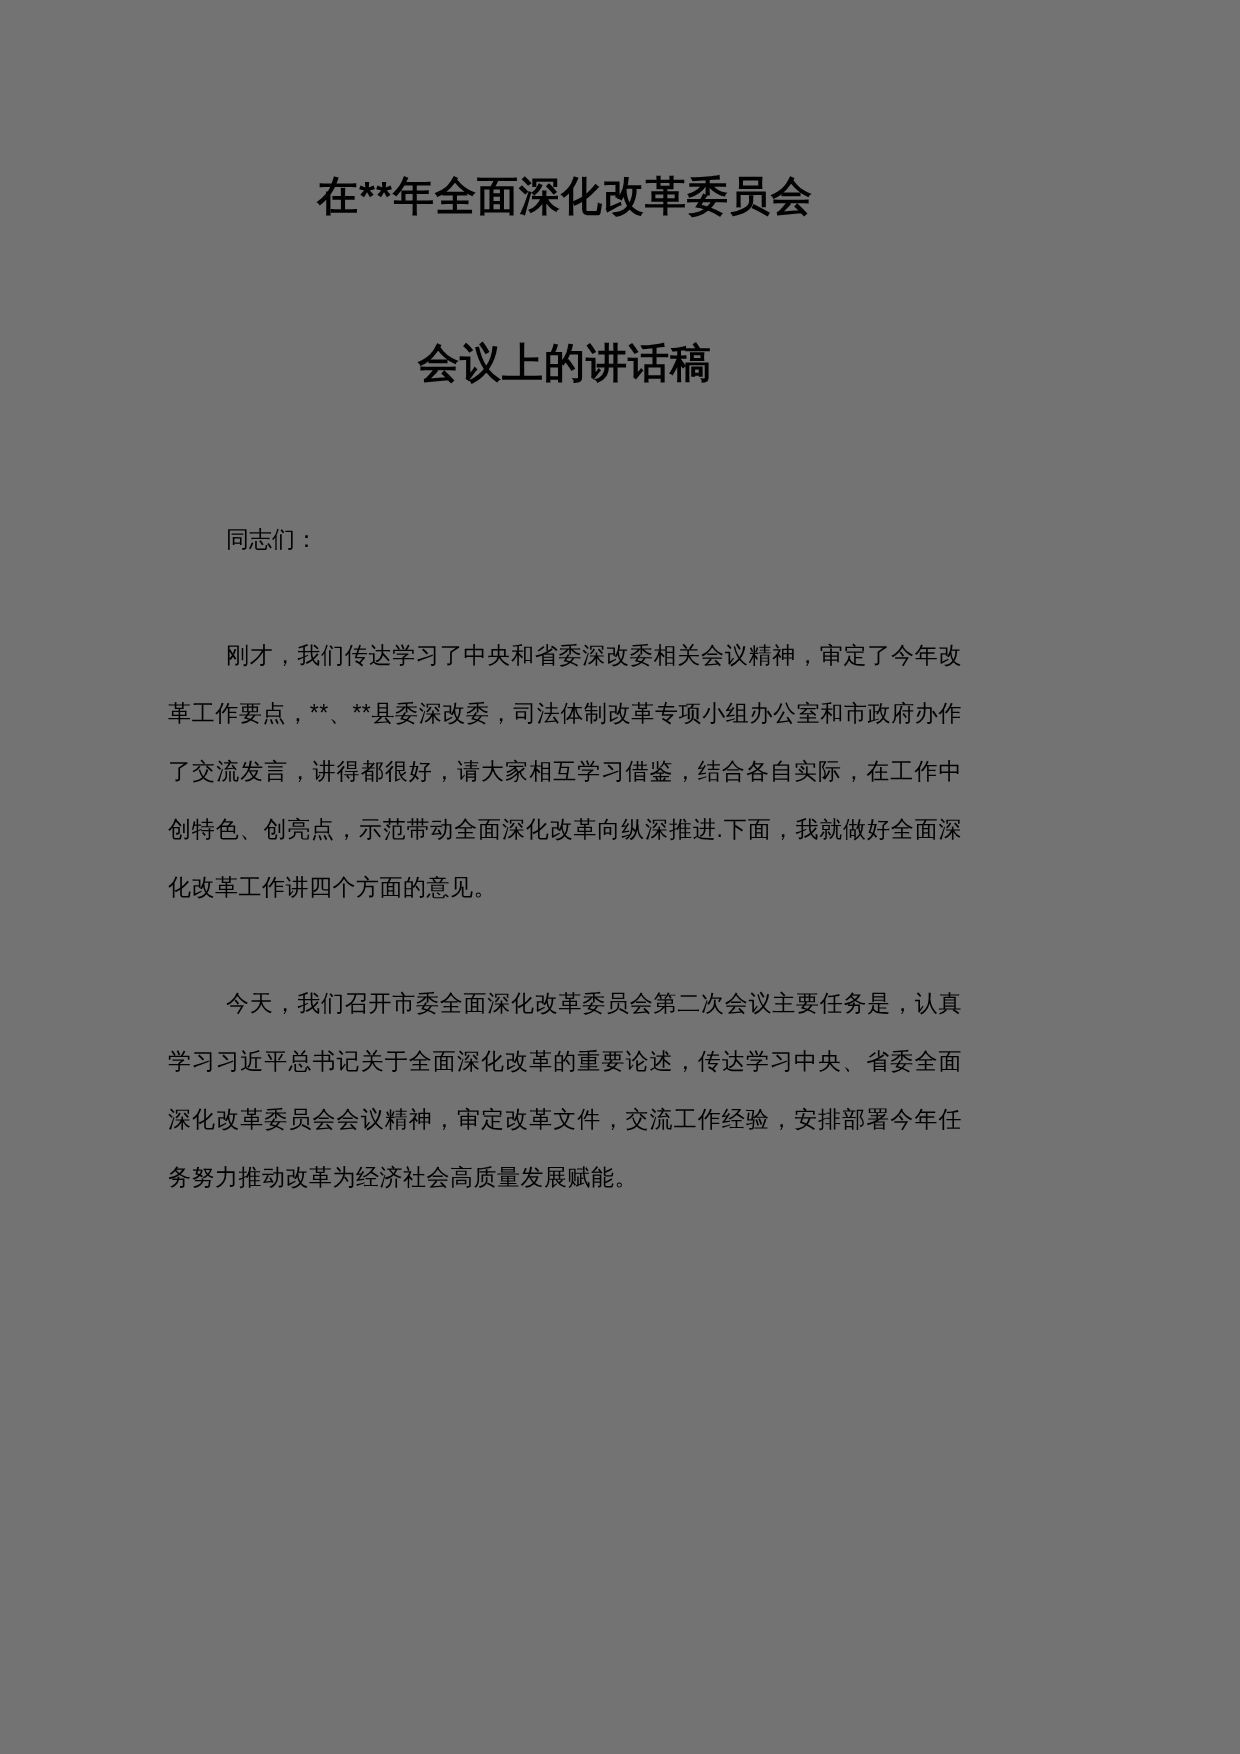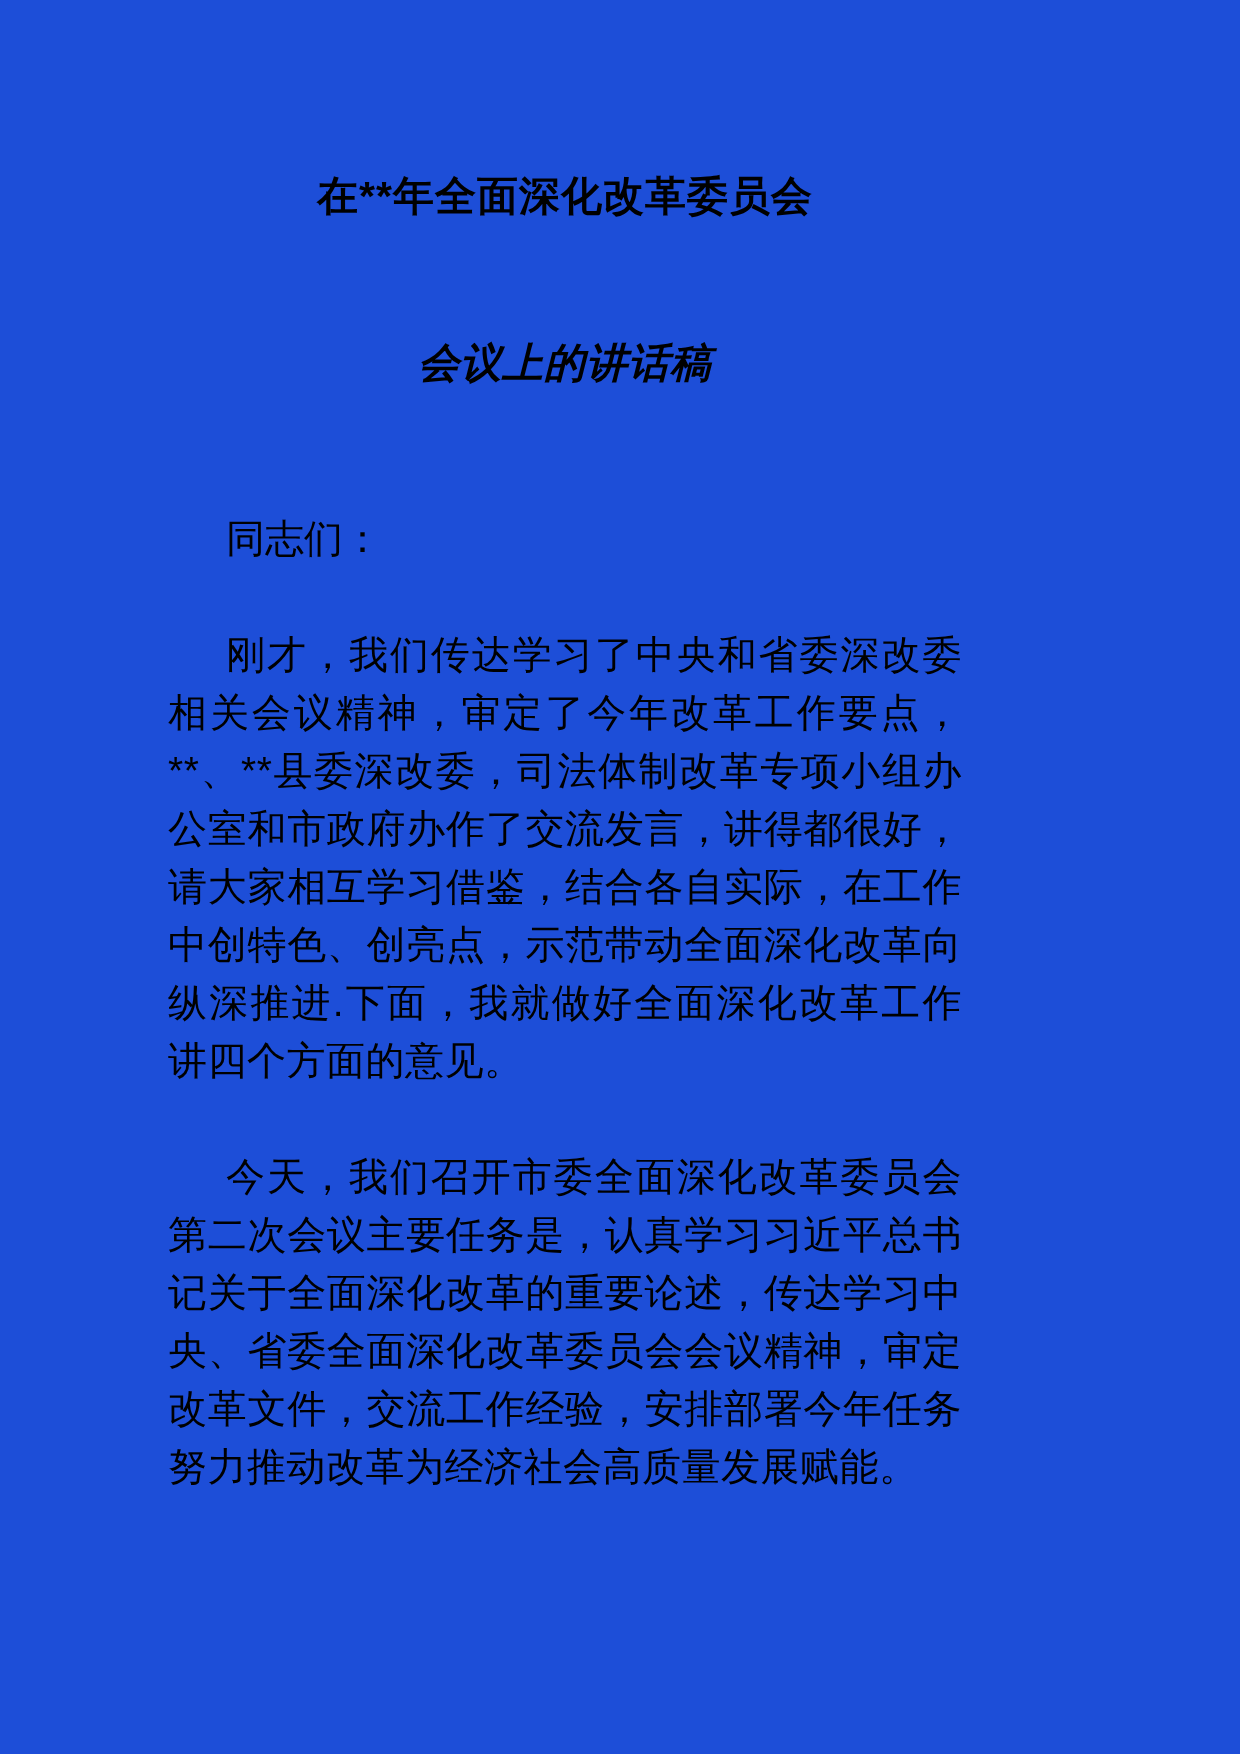--- a/index.html
+++ b/index.html
@@ -5,42 +5,41 @@
   html, body {
     margin: 0;
     padding: 0;
     background: #ffffff;
   }
   .page {
     position: relative;
     width: 1240px;
     height: 1754px;
     margin: 0 auto;
-    background: #1d4ed8;
+    background: #737373;
     box-sizing: border-box;
     padding: 172px 278px 0 168px;
     font-family: "Liberation Sans", "DejaVu Sans", sans-serif;
     color: #000000;
     overflow: hidden;
   }
   .doc-title {
     font-size: 41px;
     font-weight: 700;
     text-align: center;
     line-height: 1.2;
     margin: 0;
     letter-spacing: 1px;
   }
   .doc-title.second {
     margin-top: 118px;
-    font-style: italic;
   }
   .doc-body {
     margin-top: 122px;
-    font-size: 39px;
+    font-size: 23px;
     line-height: 58px;
     text-align: justify;
   }
   .salutation {
     margin: 0 0 58px 0;
     text-indent: 58px;
   }
   .para {
     margin: 0 0 58px 0;
     text-indent: 58px;

